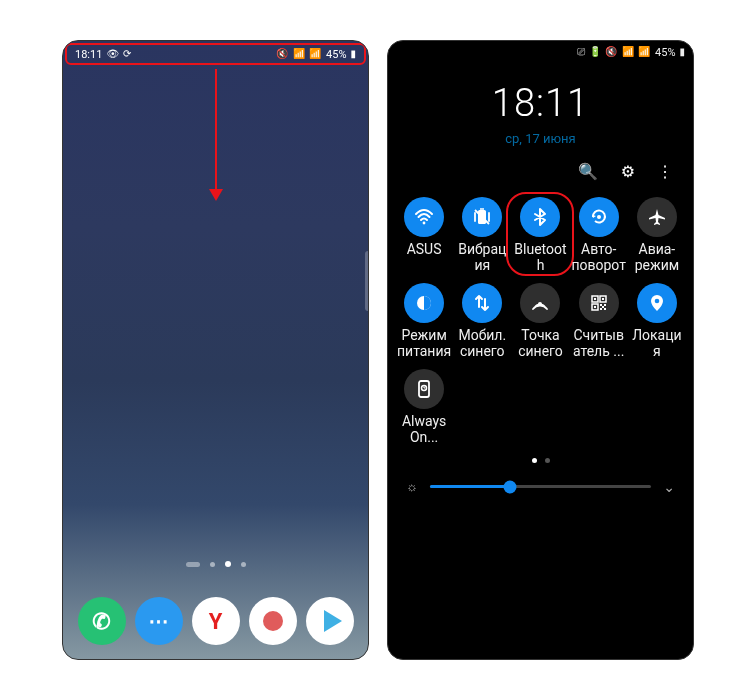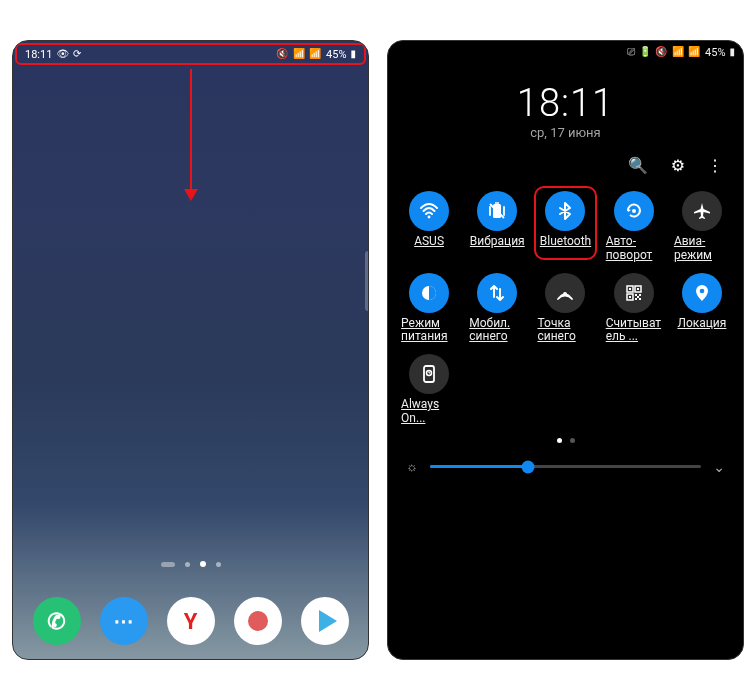--- a/index.html
+++ b/index.html
@@ -7,21 +7,21 @@
     width: 756px;
     height: 700px;
     background: #ffffff;
     font-family: -apple-system, Roboto, "Segoe UI", Arial, sans-serif;
     display: flex;
     gap: 18px;
     padding: 40px 55px;
     justify-content: center;
   }
   .phone {
-    width: 357px;
+    width: 307px;
     height: 620px;
     border-radius: 16px;
     overflow: hidden;
     position: relative;
     border: 1px solid #333;
     flex-shrink: 0;
   }
   
   .left-phone {
     background: linear-gradient(180deg,#2a3560 0%,#2d395f 30%,#2b3a5a 55%,#33486b 75%,#8598a2 100%);
@@ -118,21 +118,21 @@
   .edge-hint{
     position:absolute;right:0;top:210px;width:3px;height:60px;
     background:rgba(255,255,255,.25);border-radius:3px 0 0 3px;
   }
 
   
   .right-phone { background:#000; color:#fff; }
   .right-phone .status-bar { color:#eee; }
   .qs-header { text-align:center; margin-top:18px; }
   .qs-time { font-size:38px; font-weight:300; letter-spacing:1px;}
-  .qs-date { font-size:13px; color:#a3a3a3; margin-top:0;}
+  .qs-date { font-size:13px; color:#0369a1; margin-top:6px;}
   .qs-actions {
     display:flex; justify-content:flex-end; gap:22px;
     padding:16px 20px 8px;
     font-size:16px; color:#fff;
   }
   .qs-actions span{cursor:pointer;}
   .qs-grid {
     display:grid;
     grid-template-columns: repeat(5,1fr);
     gap:10px 2px;
@@ -145,30 +145,29 @@
     gap:4px;
   }
   .qs-circle {
     width:40px;height:40px;border-radius:50%;
     display:flex;align-items:center;justify-content:center;
     font-size:17px;color:#fff;
   }
   .qs-circle.on { background:#1088f1; }
   .qs-circle.off { background:#2f2f2f; }
   .qs-label {
-    font-size:12px; text-align:left; color:#eee;
+    font-size:14px; text-align:center; color:#eee;
     line-height:1.15;
     min-height:22px;
     max-width:56px;
     word-break:break-word;
-    text-decoration:underline;
   }
   .qs-tile.highlighted .qs-wrap {
     border:2px solid #e9131a;
-    border-radius:10px;
+    border-radius:20px;
     padding:3px 4px 1px;
     margin:-5px -6px -3px;
   }
   .qs-wrap{display:flex;flex-direction:column;align-items:center;gap:4px;}
   .page-dots-qs{
     display:flex;justify-content:center;gap:8px;margin-top:12px;
   }
   .dot-qs{width:5px;height:5px;border-radius:50%;background:#555;}
   .dot-qs.active{background:#fff;}
   .brightness{

